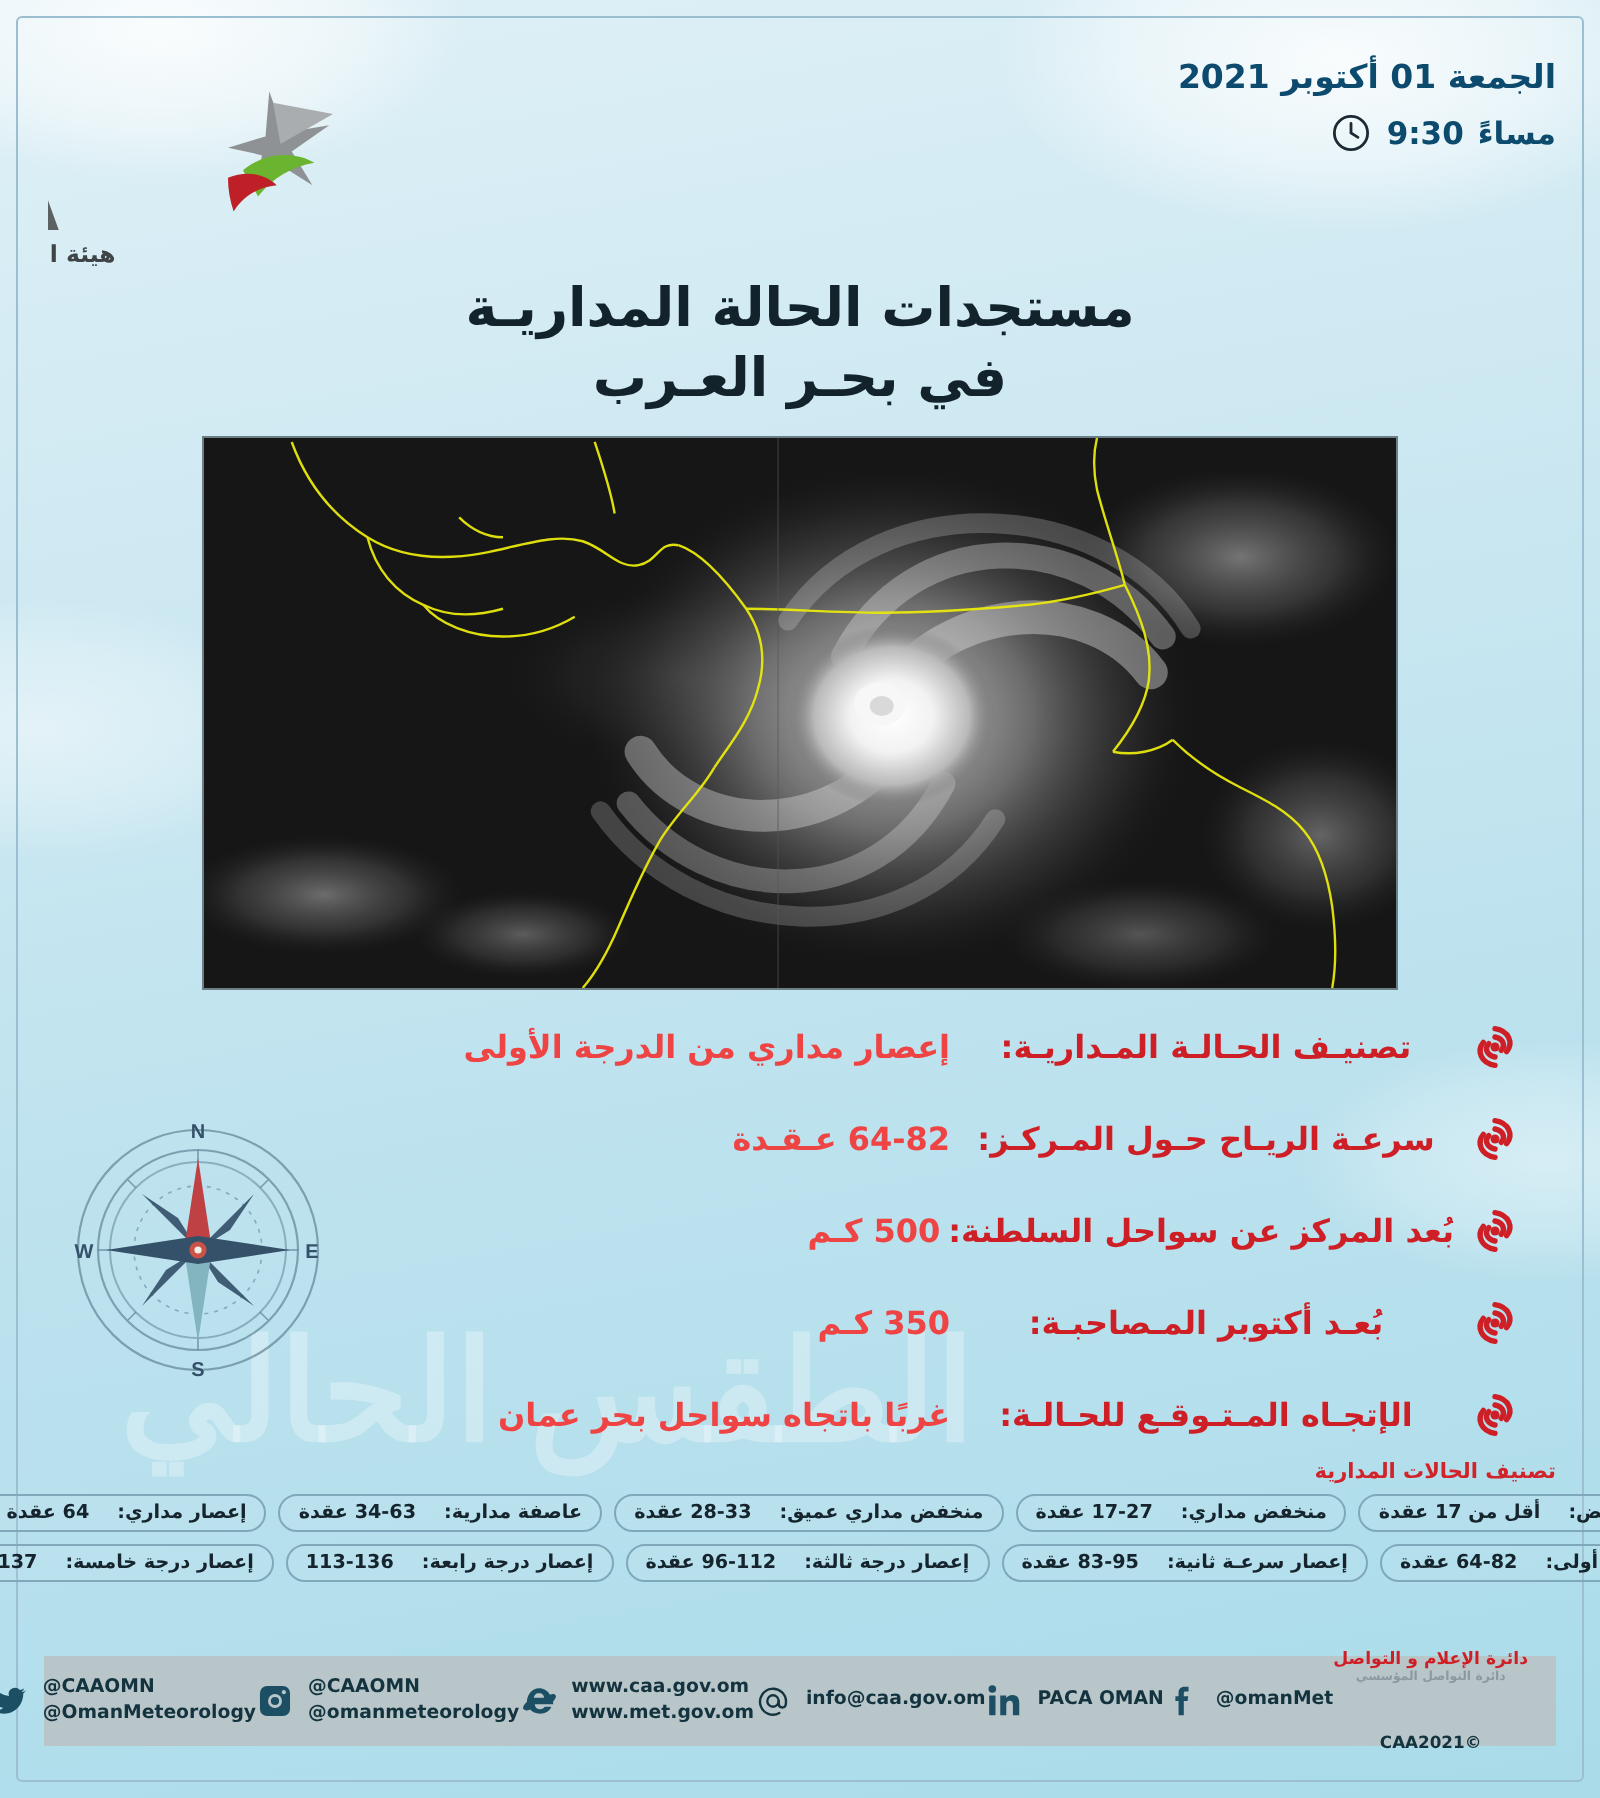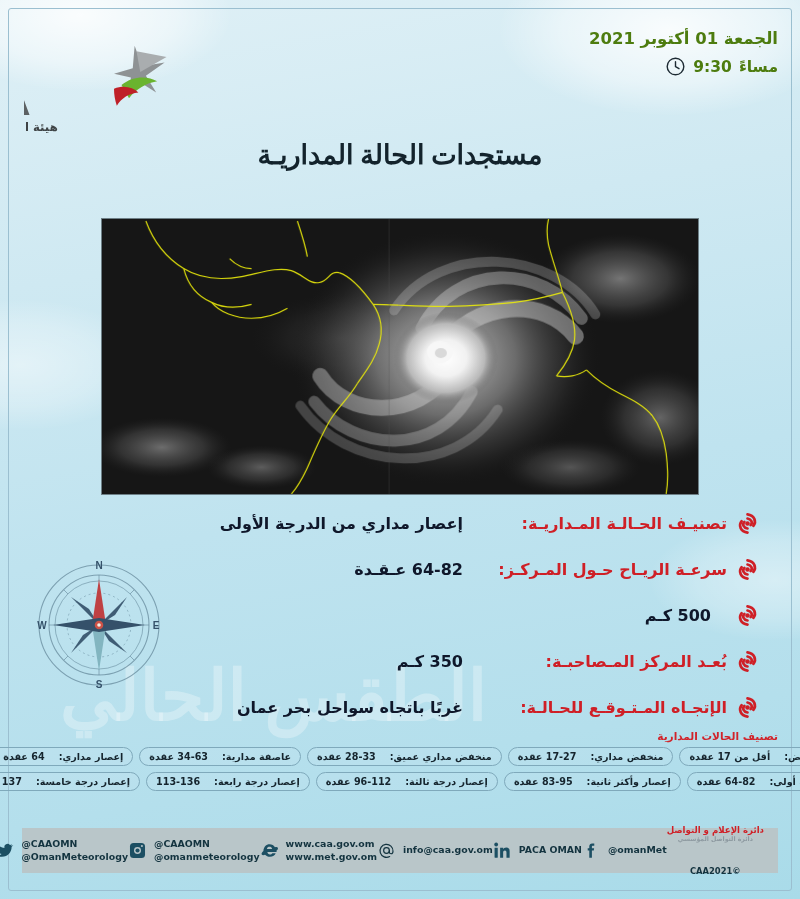--- a/index.html
+++ b/index.html
@@ -34,21 +34,21 @@
     border: 1.5px solid #9bbfd0;
     border-radius: 3px;
     pointer-events: none;
   }
 
   
   .header { position: absolute; top: 0; left: 0; right: 0; height: 150px; }
 
   .datebox {
     position: absolute; top: 28px; right: 22px;
-    text-align: right; color: #4d7c0f;
+    text-align: right; color: #0c4a6e;
     direction: rtl;
   }
   .datebox .dline {
     font-size: 16.5px; font-weight: 700; letter-spacing: .2px;
     white-space: nowrap; line-height: 1.35;
   }
   .timeline-row {
     display: flex; align-items: center; justify-content: flex-start;
     gap: 7px; margin-top: 6px; direction: rtl;
   }
@@ -79,21 +79,21 @@
     width: 150px; height: 104px;
   }
   .logo svg { width: 100%; height: 100%; display: block; }
 
   
   .main-title {
     position: absolute; top: 138px; left: 0; right: 0;
     text-align: center; color: #13232c;
     direction: rtl;
   }
-  .main-title .t1 { font-size: 27px; font-weight: 700; letter-spacing: 1px; line-height: 1.28; font-family: Liberation Serif, serif; }
+  .main-title .t1 { font-size: 27px; font-weight: 700; letter-spacing: 1px; line-height: 1.28; }
   .main-title .t2 { font-size: 27px; font-weight: 700; letter-spacing: 1px; line-height: 1.28; }
 
   
   .sat-wrap {
     position: absolute; top: 218px; left: 101px;
     width: 598px; height: 277px;
     border: 1px solid #6d7f86;
     background: #0a0a0a; overflow: hidden;
   }
   .sat-wrap svg { display: block; width: 100%; height: 100%; }
@@ -104,27 +104,27 @@
     direction: rtl;
   }
   .row {
     display: flex; align-items: center; justify-content: flex-start;
     height: 46px; direction: rtl;
   }
   .row .cyc { flex: 0 0 auto; width: 25px; height: 25px; margin-left: 8px; }
   .row .lbl {
     flex: 0 0 auto;
     color: #cf1f26; font-weight: 700; font-size: 16px;
-    white-space: nowrap; text-align: right;
+    white-space: nowrap; text-align: center;
     min-width: 248px;
   }
   .row .val {
     flex: 0 0 auto;
-    color: #0f172a; font-weight: 700; font-size: 16px;
-    white-space: nowrap; margin-right: 16px;
+    color: #ef4444; font-weight: 700; font-size: 16px;
+    white-space: nowrap; margin-right: 4px;
     direction: rtl;
   }
   .row.wide .lbl { letter-spacing: 1.6px; }
 
   
   .compass {
     position: absolute; top: 557px; left: 36px;
     width: 126px; height: 136px; opacity: .95;
   }
   .compass svg { width: 100%; height: 100%; display: block; }
@@ -209,20 +209,21 @@
         <path d="M96 58 C106 54 116 56 122 62 C112 63 104 68 99 76 C97 70 96 64 96 58 Z" fill="#bf2028"></path>
       </g>
       <text x="8" y="86" font-family="'Liberation Sans',sans-serif" font-size="46" font-weight="700" fill="#5c6163" letter-spacing="1">CAA</text>
       <text x="36" y="103" font-family="'DejaVu Sans',sans-serif" font-size="12.5" font-weight="700" fill="#3f4446" direction="rtl">هيئة الطيران المدني</text>
     </svg>
   </div>
 </div>
 
 <div class="main-title">
   <div class="t1">مستجدات الحالة المداريـة</div>
+  <div class="t2">في بحـر العـرب</div>
 </div>
 
 <div class="sat-wrap">
   <svg viewBox="0 0 598 277" preserveAspectRatio="none">
     <defs>
       <radialGradient id="eye" cx="50%" cy="50%" r="50%">
         <stop offset="0%" stop-color="#ffffff"></stop>
         <stop offset="40%" stop-color="#f2f2f2"></stop>
         <stop offset="75%" stop-color="#b9b9b9"></stop>
         <stop offset="100%" stop-color="#6b6b6b" stop-opacity="0"></stop>
@@ -364,36 +365,37 @@
       <svg viewBox="0 0 24 24">
         <g fill="none" stroke="#cf1f26" stroke-width="2.6" stroke-linecap="round">
           <path d="M12 3.2 C18.6 4.2 21 10 17.6 14.2"></path>
           <path d="M12 20.8 C5.4 19.8 3 14 6.4 9.8"></path>
           <path d="M12 7.2 C16 8 17.2 11.4 15 13.6"></path>
           <path d="M12 16.8 C8 16 6.8 12.6 9 10.4"></path>
         </g>
         <circle cx="12" cy="12" r="2.2" fill="#cf1f26"></circle>
       </svg>
     </span>
+    <span class="lbl">بُعد المركز عن سواحل السلطنة:</span>
     <span class="val">500   كـم</span>
   </div>
 
   <div class="row wide">
     <span class="cyc">
       <svg viewBox="0 0 24 24">
         <g fill="none" stroke="#cf1f26" stroke-width="2.6" stroke-linecap="round">
           <path d="M12 3.2 C18.6 4.2 21 10 17.6 14.2"></path>
           <path d="M12 20.8 C5.4 19.8 3 14 6.4 9.8"></path>
           <path d="M12 7.2 C16 8 17.2 11.4 15 13.6"></path>
           <path d="M12 16.8 C8 16 6.8 12.6 9 10.4"></path>
         </g>
         <circle cx="12" cy="12" r="2.2" fill="#cf1f26"></circle>
       </svg>
     </span>
-    <span class="lbl">بُعـد المركز المـصاحبـة:</span>
+    <span class="lbl">بُعـد أكتوبر المـصاحبـة:</span>
     <span class="val">350   كـم</span>
   </div>
 
   <div class="row wide">
     <span class="cyc">
       <svg viewBox="0 0 24 24">
         <g fill="none" stroke="#cf1f26" stroke-width="2.6" stroke-linecap="round">
           <path d="M12 3.2 C18.6 4.2 21 10 17.6 14.2"></path>
           <path d="M12 20.8 C5.4 19.8 3 14 6.4 9.8"></path>
           <path d="M12 7.2 C16 8 17.2 11.4 15 13.6"></path>
@@ -432,21 +434,21 @@
       <span class="cv">64 عقدة وأكثر</span>
     </div>
   </div>
 
   <div class="chips">
     <div class="chip">
       <span class="ck">إعصار درجة أولى:</span>
       <span class="cv">64-82 عقدة</span>
     </div>
     <div class="chip">
-      <span class="ck">إعصار وأكثر ثانية:</span>
+      <span class="ck">إعصار سرعـة ثانية:</span>
       <span class="cv">83-95 عقدة</span>
     </div>
     <div class="chip">
       <span class="ck">إعصار درجة ثالثة:</span>
       <span class="cv">96-112 عقدة</span>
     </div>
     <div class="chip">
       <span class="ck">إعصار درجة رابعة:</span>
       <span class="cv">113-136</span>
     </div>

